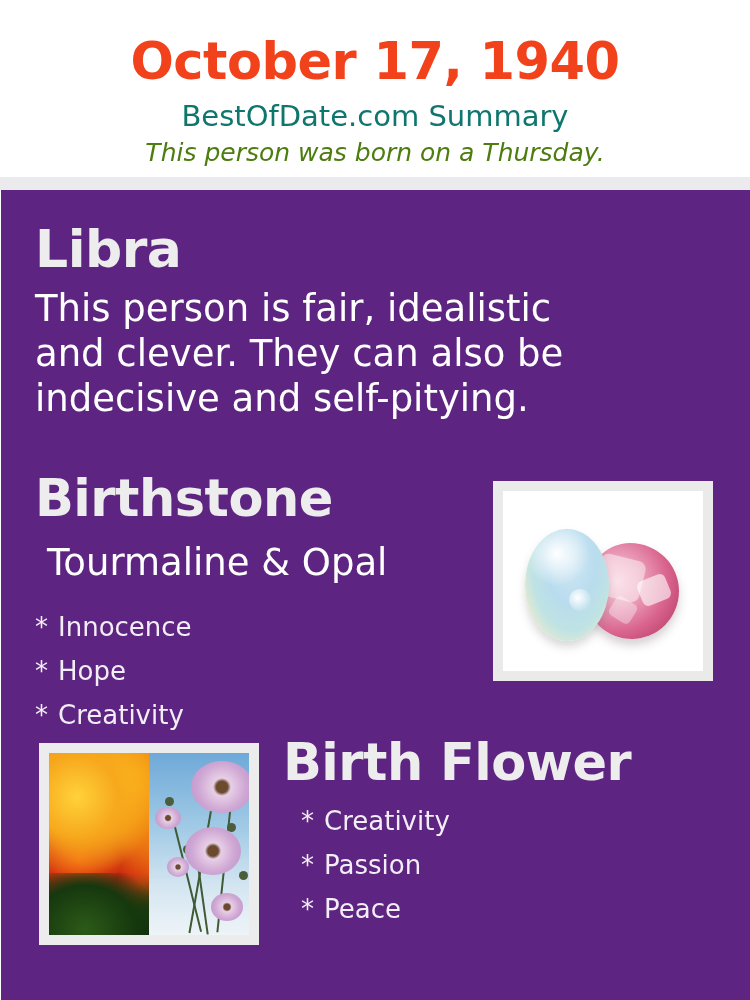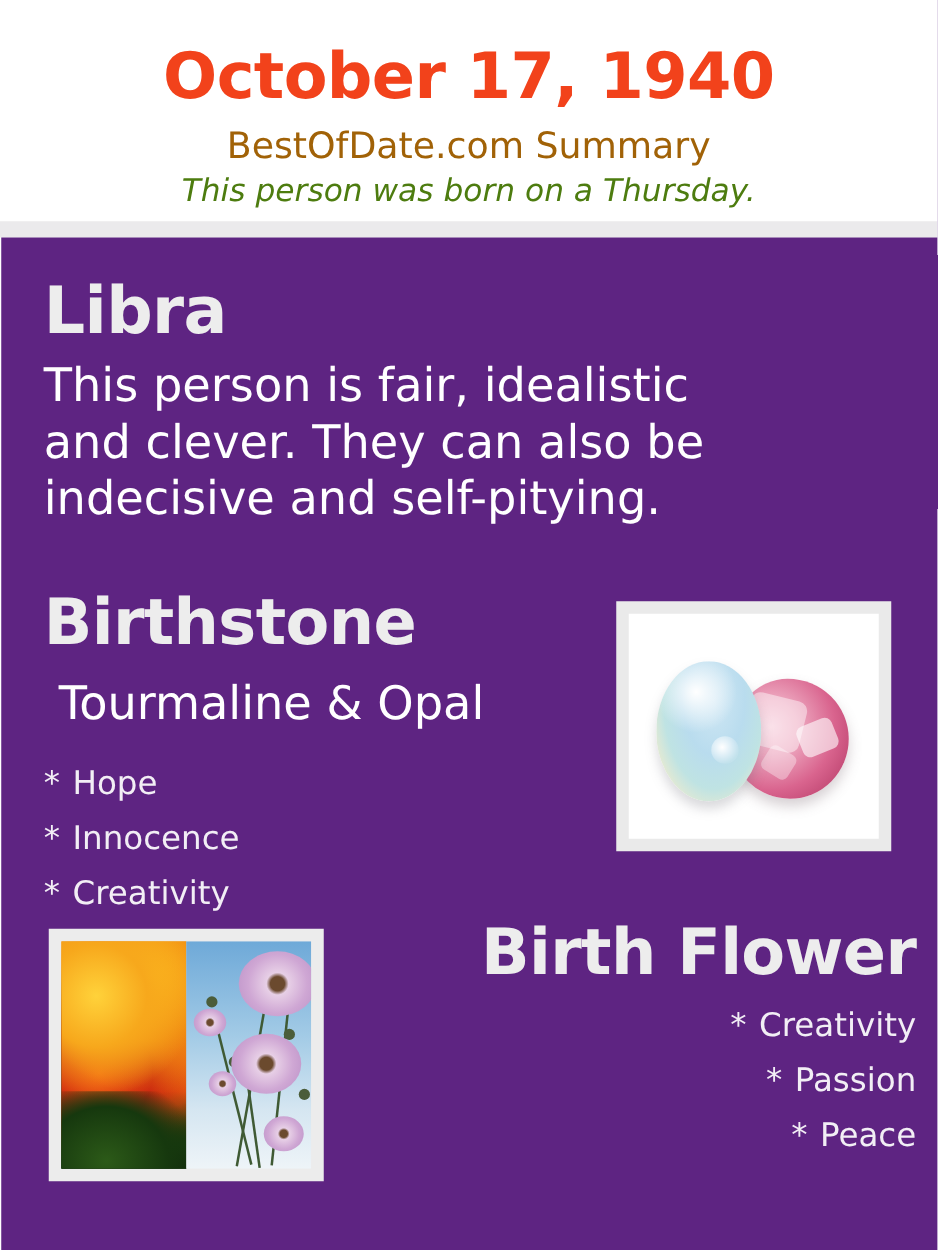--- a/index.html
+++ b/index.html
@@ -39,21 +39,21 @@
     letter-spacing: -0.5px;
     color: #f2421b;
     font-family: "DejaVu Sans", "Liberation Sans", sans-serif;
   }
   .hdr-site {
     margin: 0;
     padding-top: 6px;
     font-size: 29px;
     line-height: 36px;
     font-weight: 400;
-    color: #a16207;
+    color: #0f766e;
   }
   .hdr-note {
     margin: 0;
     padding-top: 3px;
     font-size: 25px;
     line-height: 32px;
     font-weight: 400;
     color: #4d7c0f;
     font-style: italic;
   }
@@ -271,21 +271,20 @@
   }
   .cosmos-half .u1 { left: 16px; top: 44px; }
   .cosmos-half .u2 { left: 34px; top: 92px; }
   .cosmos-half .u3 { left: 78px; top: 70px; }
   .cosmos-half .u4 { left: 90px; top: 118px; }
 
   .flower-text {
     position: absolute;
     left: 282px; top: 545px;
     width: 450px;
-    text-align: right;
   }
   .flower-text .bullets { padding-left: 18px; }
 
 </style>
 </head>
 <body>
 
 <div class="page">
 
   <div class="header">
@@ -301,24 +300,24 @@
     <div class="zodiac">
       <div class="zodiac-title">Libra</div>
       <div class="zodiac-desc">This person is fair, idealistic and clever. They can also be indecisive and self-pitying.</div>
     </div>
 
     <div class="birthstone">
       <div class="sect-title">Birthstone</div>
       <div class="sect-sub">Tourmaline &amp; Opal</div>
       <ul class="bullets">
         <li>
+          <span class="star">*</span><span>Innocence</span>
+        </li>
+        <li>
           <span class="star">*</span><span>Hope</span>
-        </li>
-        <li>
-          <span class="star">*</span><span>Innocence</span>
         </li>
         <li>
           <span class="star">*</span><span>Creativity</span>
         </li>
       </ul>
     </div>
 
     <div class="stone-frame">
       <div class="stone-inner">
         <div class="opal"></div>

